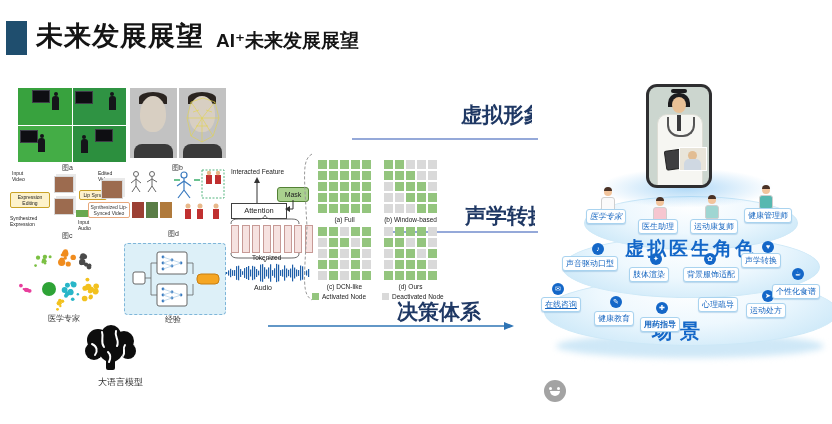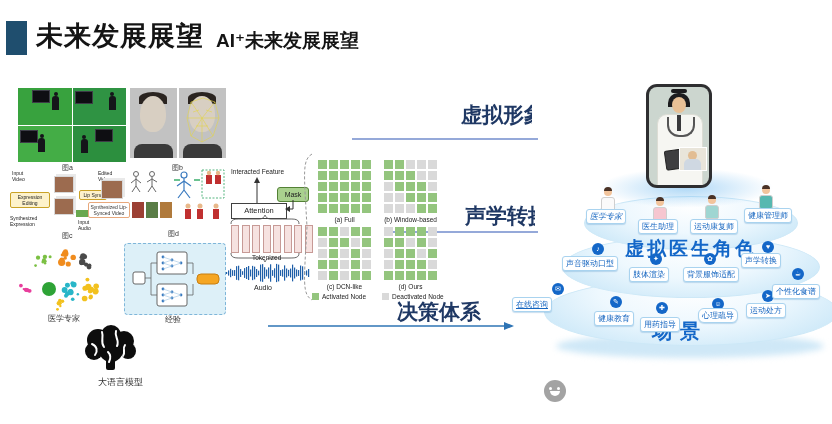--- a/index.html
+++ b/index.html
@@ -434,27 +434,27 @@
       <div class="abs pill" style="left: 744px; top: 208px;">健康管理师</div>
       <div class="abs blueicon" style="left: 592px; top: 243px;">♪</div>
       <div class="abs pill" style="left: 562px; top: 256px;">声音驱动口型</div>
       <div class="abs blueicon" style="left: 650px; top: 253px;">✦</div>
       <div class="abs pill" style="left: 629px; top: 267px;">肢体渲染</div>
       <div class="abs blueicon" style="left: 704px; top: 253px;">✿</div>
       <div class="abs pill" style="left: 683px; top: 267px;">背景服饰适配</div>
       <div class="abs blueicon" style="left: 762px; top: 241px;">♥</div>
       <div class="abs pill" style="left: 741px; top: 253px;">声学转换</div>
       <div class="abs blueicon" style="left: 552px; top: 283px;">✉</div>
-      <div class="abs pill" style="left: 512px; top: 297px; text-decoration: underline;">在线咨询</div>
+      <div class="abs pill" style="left: 541px; top: 297px; text-decoration: underline;">在线咨询</div>
       <div class="abs blueicon" style="left: 610px; top: 296px;">✎</div>
       <div class="abs pill" style="left: 594px; top: 311px;">健康教育</div>
       <div class="abs blueicon" style="left: 656px; top: 302px;">✚</div>
-      <div class="abs pill" style="left: 640px; top: 317px;">用药指导</div>
+      <div class="abs pill" style="left: 640px; top: 317px; font-weight: bold;">用药指导</div>
       <div class="abs blueicon" style="left: 712px; top: 298px;">☺</div>
-      <div class="abs pill" style="left: 698px; top: 308px; border-radius: 6px;">心理疏导</div>
+      <div class="abs pill" style="left: 698px; top: 297px;">心理疏导</div>
       <div class="abs blueicon" style="left: 762px; top: 290px;">➤</div>
       <div class="abs pill" style="left: 746px; top: 303px;">运动处方</div>
       <div class="abs blueicon" style="left: 792px; top: 268px;">☕</div>
       <div class="abs pill" style="left: 772px; top: 284px;">个性化食谱</div>
     </div>
 
   <div class="wm-icon">
     <i style="left:5px;"></i>
     <i style="left:13px;"></i>
     <span class="mouth"></span>

